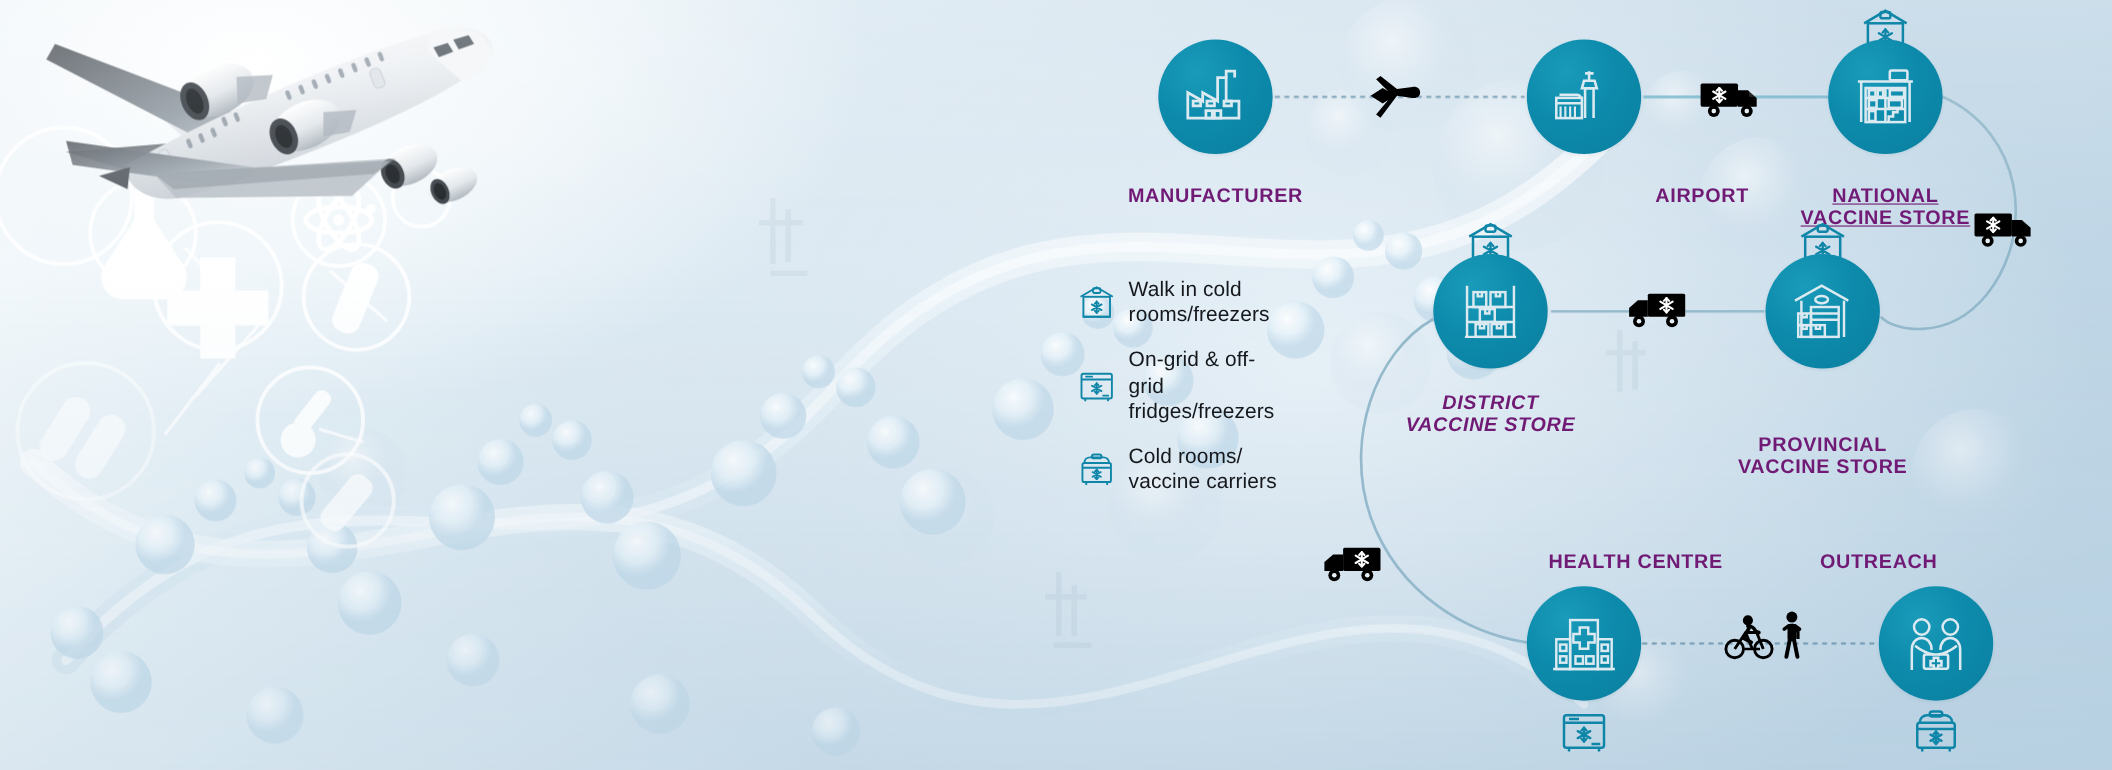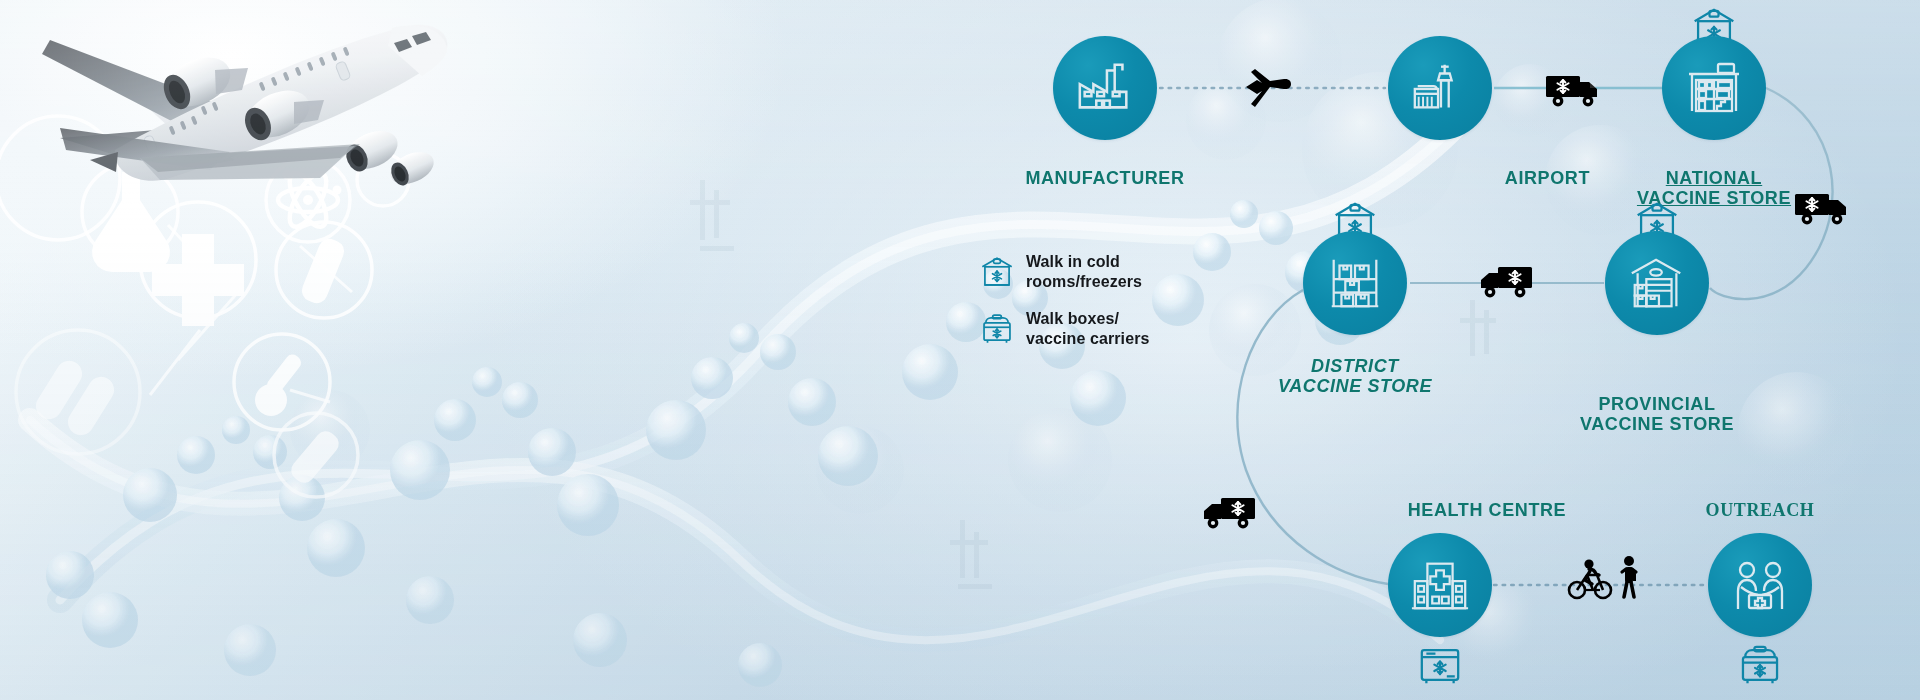--- a/index.html
+++ b/index.html
@@ -29,39 +29,39 @@
   .node{position:absolute;}
   .node .disc{
     position:absolute;border-radius:50%;
     background:radial-gradient(circle at 34% 28%, #1a9bba 0%, #0d8aab 46%, #0a7f9f 100%);
     display:flex;align-items:center;justify-content:center;
     box-shadow:0 1px 3px rgba(20,70,95,.10);
   }
   .node .disc svg{display:block;}
   .node .lbl{
     position:absolute;text-align:center;
-    font-weight:bold;color:#0f766e;
+    font-weight:bold;color:#701a75;
     letter-spacing:.6px;line-height:1.12;
     text-transform:uppercase;
     white-space:pre-line;
     font-size:18px;
   }
   .eq{position:absolute;}
   .eq svg{display:block;}
   .veh{position:absolute;}
   .veh svg{display:block;}
 
   
   .legend{position:absolute;left:978px;top:252px;width:190px;}
   .legend .row{display:flex;align-items:center;margin-bottom:18px;}
   .legend .ic{width:38px;height:38px;flex:0 0 38px;margin-right:10px;}
   .legend .ic svg{display:block;}
   .legend .tx{
-    font-size:16px;line-height:1.22;color:#15181c;
-    white-space:pre-line;font-weight:700;letter-spacing:.1px;
+    font-size:19px;line-height:1.22;color:#15181c;
+    white-space:pre-line;font-weight:400;letter-spacing:.1px;
   }
 </style>
 </head>
 <body>
 
 <div id="stage">
 
   <div class="bg-base"></div>
 
   <svg class="bg-svg" width="1920" height="700" viewBox="0 0 1920 700">
@@ -401,36 +401,53 @@
           <g stroke-width="1.9" stroke-linecap="round">
             <path d="M22 21 v12 M16.8 24 l10.4 6 M27.2 24 l-10.4 6"></path>
             <path d="M22 21 l-2.2 2.4 M22 21 l2.2 2.4 M22 33 l-2.2 -2.4 M22 33 l2.2 -2.4"></path>
           </g>
         </svg>
       </span>
       <span class="tx">Walk in cold
 rooms/freezers</span>
     </div>
 
+    <div class="row">
+      <span class="ic">
+        <svg viewBox="0 0 44 44" width="38" height="38" fill="none" stroke="#0f86a8" stroke-width="2">
+          <rect x="6" y="9" width="32" height="26" rx="2"></rect>
+          <path d="M6 15 h32"></path>
+          <path d="M10 12 h8"></path>
+          <path d="M28 32 h7"></path>
+          <path d="M10 35 v3 M34 35 v3"></path>
+          <g stroke-width="1.9" stroke-linecap="round">
+            <path d="M22 19 v11 M17 21.7 l10 5.6 M27 21.7 l-10 5.6"></path>
+            <path d="M22 19 l-2 2.2 M22 19 l2 2.2 M22 30 l-2 -2.2 M22 30 l2 -2.2"></path>
+          </g>
+        </svg>
+      </span>
+      <span class="tx">On-grid &amp; off-grid
+fridges/freezers</span>
+    </div>
 
     <div class="row">
       <span class="ic">
         <svg viewBox="0 0 44 44" width="38" height="38" fill="none" stroke="#0f86a8" stroke-width="2">
           <path d="M9 15 C9 11 12 9 15 9 h14 c3 0 6 2 6 6"></path>
           <rect x="17" y="6" width="10" height="4" rx="2"></rect>
           <rect x="7" y="15" width="30" height="20" rx="2"></rect>
           <path d="M7 20 h30"></path>
           <path d="M11 35 v3 M33 35 v3"></path>
           <g stroke-width="1.9" stroke-linecap="round">
             <path d="M22 22 v10 M17.6 24.5 l8.8 5 M26.4 24.5 l-8.8 5"></path>
             <path d="M22 22 l-1.9 2 M22 22 l1.9 2 M22 32 l-1.9 -2 M22 32 l1.9 -2"></path>
           </g>
         </svg>
       </span>
-      <span class="tx">Walk boxes/
+      <span class="tx">Cold rooms/
 vaccine carriers</span>
     </div>
   </div>
 
   <div class="flow">
 
     <div class="node">
       <div class="disc" style="left:1053px;top:36px;width:104px;height:104px;">
         <svg width="62" height="62" viewBox="0 0 64 64" fill="none" stroke="#dbe9f0" stroke-width="2.6">
           <path d="M6 52 V28 L20 36 V28 L34 36 V14 h8 V36 h12 V52 Z"></path>
@@ -589,21 +606,21 @@
           <path d="M10 35 v3 M34 35 v3"></path>
           <g stroke-width="1.9" stroke-linecap="round">
             <path d="M22 19 v11 M17 21.7 l10 5.6 M27 21.7 l-10 5.6"></path>
             <path d="M22 19 l-2 2.2 M22 19 l2 2.2 M22 30 l-2 -2.2 M22 30 l2 -2.2"></path>
           </g>
         </svg>
       </div>
     </div>
 
     <div class="node">
-      <div class="lbl" style="left:1610px;top:500px;width:300px;font-family:Liberation Serif, serif;">OUTREACH</div>
+      <div class="lbl" style="left:1558px;top:500px;width:300px;">OUTREACH</div>
       <div class="disc" style="left:1708px;top:533px;width:104px;height:104px;">
         <svg width="64" height="64" viewBox="0 0 64 64" fill="none" stroke="#dbe9f0" stroke-width="2.3">
           <circle cx="19" cy="17" r="7"></circle>
           <circle cx="45" cy="17" r="7"></circle>
           <path d="M10 56 V38 c0 -7 4 -11 9 -11 5 0 9 4 9 11"></path>
           <path d="M54 56 V38 c0 -7 -4 -11 -9 -11 -5 0 -9 4 -9 11"></path>
           <path d="M13 34 C 18 38, 24 41, 30 42"></path>
           <path d="M51 34 C 46 38, 40 41, 34 42"></path>
           <rect x="21" y="42" width="22" height="13" rx="1.6"></rect>
           <path d="M30 45 h4 v3 h3 v4 h-3 v3 h-4 v-3 h-3 v-4 h3 z"></path>

